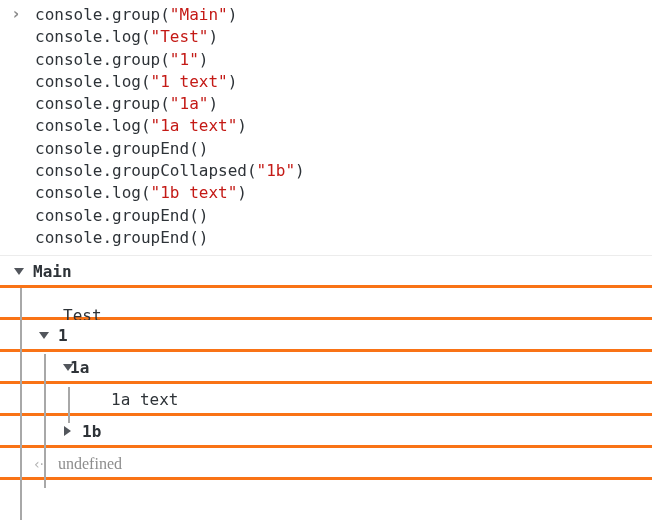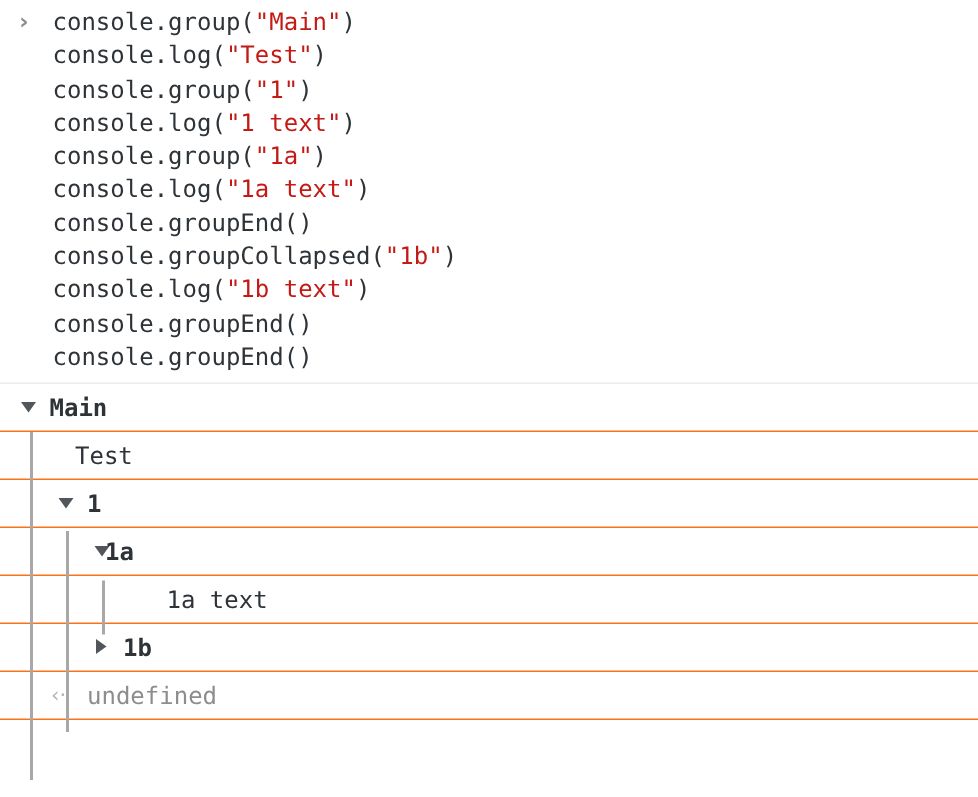--- a/index.html
+++ b/index.html
@@ -58,21 +58,21 @@
   .tok-str { color: #c41a16; }
 
   
   #output-area {
     position: relative;
     border-top: 1px solid #ececec;
   }
   .console-row {
     position: relative;
     height: 32px;
-    border-bottom: 1px solid #f97316;
+    border-bottom: 3px solid #f97316;
     box-sizing: border-box;
     background: #fff;
   }
   .row-text {
     position: absolute;
     top: 0;
     height: 32px;
     line-height: 32px;
     font-family: "DejaVu Sans Mono", "Liberation Mono", monospace;
     font-size: 16px;
@@ -147,40 +147,40 @@
       </ul>
   </div>
 
   <div id="output-area">
     <div id="rows-container">
         <div class="console-row">
           <span class="disclosure expanded" style="left: 14px;"></span>
           <span class="row-text group-title" style="left: 33px;">Main</span>
         </div>
         <div class="console-row">
-          <span class="row-text" style="left: 50px;">Test</span>
+          <span class="row-text" style="left: 63px; margin-top: 12px;">Test</span>
         </div>
         <div class="console-row">
           <span class="disclosure expanded" style="left: 39px;"></span>
           <span class="row-text group-title" style="left: 58px;">1</span>
         </div>
         <div class="console-row">
           <span class="disclosure expanded" style="left: 63px;"></span>
           <span class="row-text group-title" style="left: 70px;">1a</span>
         </div>
         <div class="console-row">
           <span class="row-text" style="left: 111px;">1a text</span>
         </div>
         <div class="console-row">
           <span class="disclosure collapsed" style="left: 64px;"></span>
           <span class="row-text group-title" style="left: 82px;">1b</span>
         </div>
         <div class="console-row">
           <span class="return-arrow" style="left: 34px;">‹·</span>
-          <span class="row-text result-value" style="left: 58px;">undefined</span>
+          <span class="row-text result-value" style="left: 58px; font-family: Liberation Serif, serif;">undefined</span>
         </div>
       </div>
     <div id="guides-container">
         <div class="indent-guide" style="left: 20px; top: 32px; height: 232px; background: rgb(168, 168, 168);"></div>
         <div class="indent-guide" style="left: 44px; top: 98px; height: 134px; background: rgb(168, 168, 168);"></div>
         <div class="indent-guide" style="left: 68px; top: 131px; height: 36px; background: rgb(168, 168, 168);"></div>
       </div>
   </div>
 
 </div>

